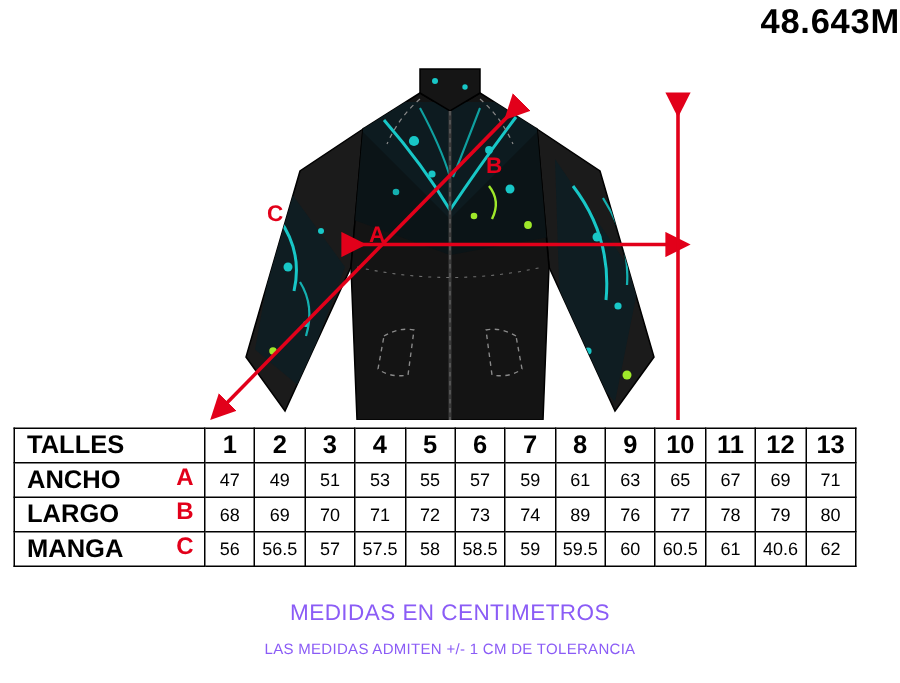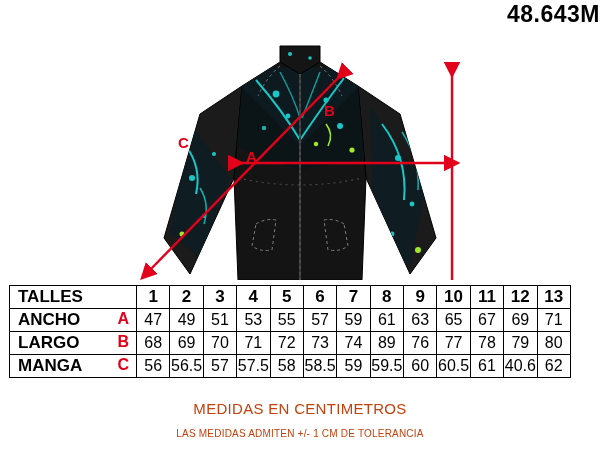--- a/index.html
+++ b/index.html
@@ -73,21 +73,21 @@
   }
   table.sizes {
     border-collapse: collapse;
     width: 562px;
     table-layout: fixed;
     font-family: "Liberation Sans", sans-serif;
   }
   table.sizes th, table.sizes td {
     border: 1px solid #000;
     text-align: center;
-    font-size: 16px;
+    font-size: 12px;
     height: 22px;
     padding: 0;
     font-weight: normal;
   }
   table.sizes th.rowhead, table.sizes td.rowhead {
     text-align: left;
     padding-left: 8px;
     width: 118px;
     font-weight: bold;
     font-size: 17px;
@@ -105,21 +105,21 @@
     padding-right: 7px;
     font-size: 16px;
   }
   .rowlabel { display: inline-block; }
 
   .footnote1, .footnote2 {
     position: absolute;
     width: 600px;
     text-align: center;
     font-family: "Liberation Sans", sans-serif;
-    color: #c2410c;
+    color: #8b5cf6;
   }
   .footnote1 { top: 400px; font-size: 15px; letter-spacing: 0.3px; }
   .footnote2 { top: 428px; font-size: 10px; letter-spacing: 0.2px; }
 </style>
 </head>
 <body>
 
 <div class="page">
 
   <div class="title">48.643M</div>

